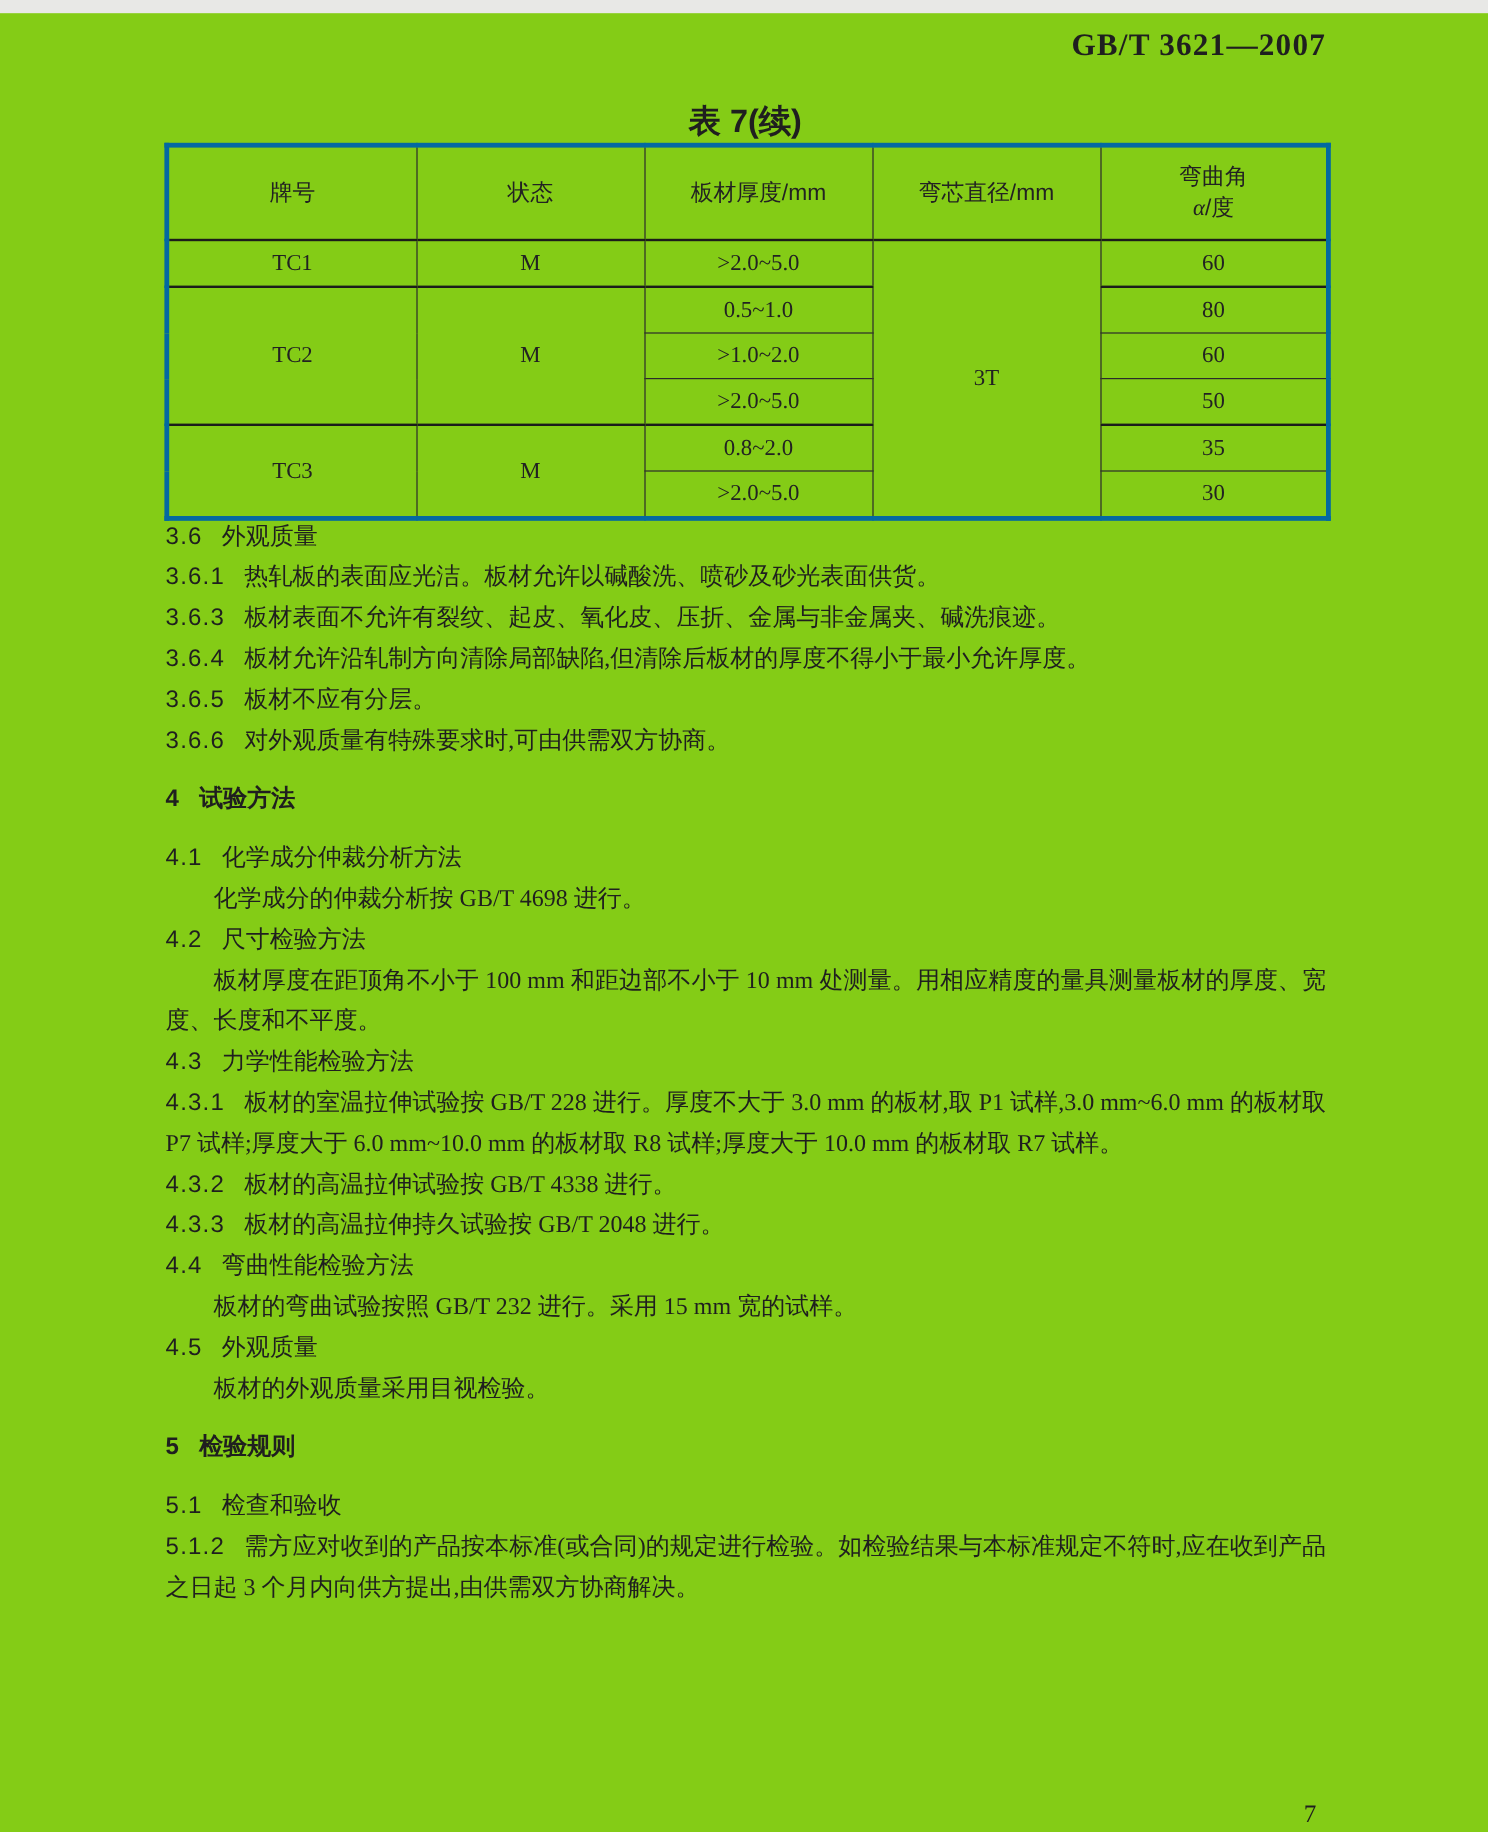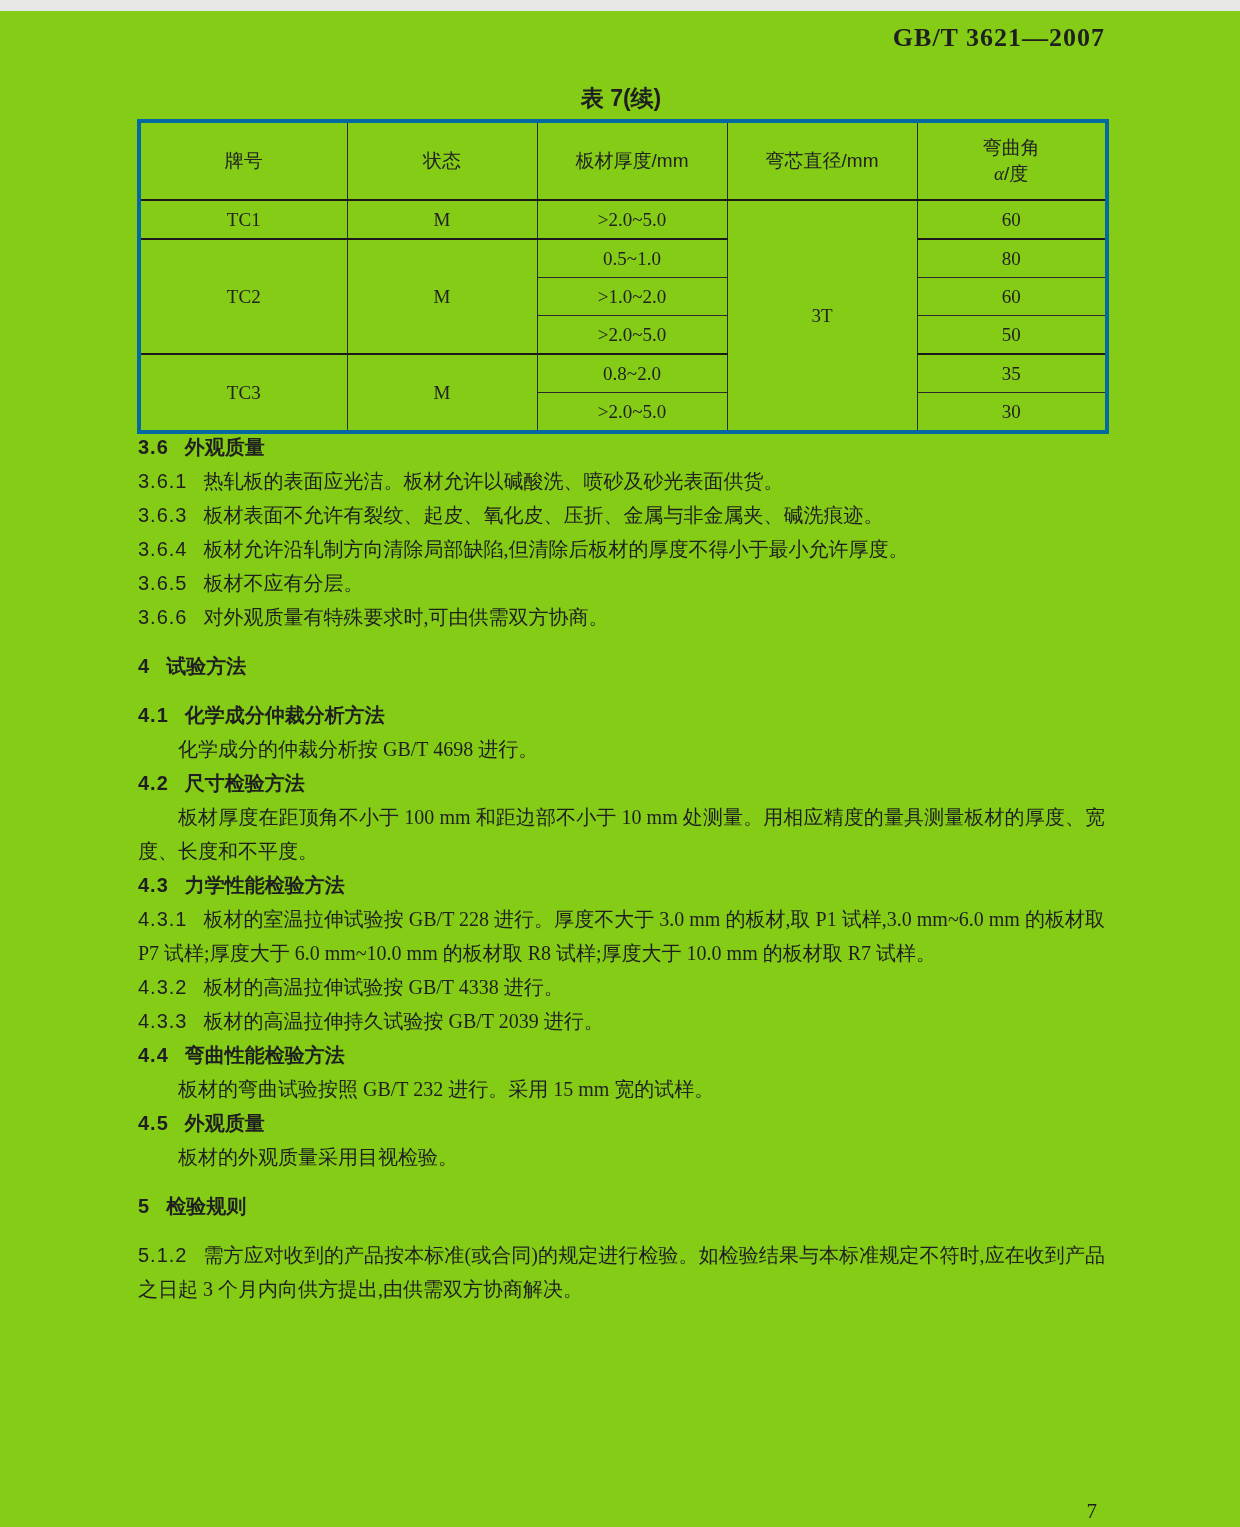--- a/index.html
+++ b/index.html
@@ -21,21 +21,21 @@
     top: 12px; right: 135px;
     font-size: 26px;
     font-weight: bold;
     letter-spacing: 1px;
     font-family: "Liberation Serif", serif;
   }
   .table-title {
     position: absolute;
     left: 137px; top: 72px; width: 968px;
     text-align: center;
-    font-size: 23px;
+    font-size: 27px;
     font-weight: 600;
     font-family: "Liberation Sans", sans-serif;
   }
   table.spec-table {
     position: absolute;
     left: 137px; top: 108px;
     width: 968px;
     border-collapse: collapse;
     table-layout: fixed;
     font-size: 19px;
@@ -61,21 +61,21 @@
   .alpha-italic { font-style: italic; font-family: "Liberation Serif", serif; }
   .body-text {
     position: absolute;
     left: 138px; top: 419px; width: 967px;
     font-size: 20px;
     line-height: 34px;
     text-align: justify;
   }
   .body-text p { margin: 0; }
   .body-text p.h {
-    font-weight: bold;
+    font-weight: normal;
     font-family: "Liberation Sans", sans-serif;
   }
   .body-text p.sec {
     font-weight: bold;
     font-family: "Liberation Sans", sans-serif;
     margin-top: 15px;
     margin-bottom: 15px;
   }
   .cnum {
     font-family: "Liberation Sans", sans-serif;
@@ -167,28 +167,29 @@
 
     <p class="h"><span class="cnum">4.1</span><span>化学成分仲裁分析方法</span></p>
     <p class="indent">化学成分的仲裁分析按 GB/T 4698 进行。</p>
 
     <p class="h"><span class="cnum">4.2</span><span>尺寸检验方法</span></p>
     <p class="indent">板材厚度在距顶角不小于 100 mm 和距边部不小于 10 mm 处测量。用相应精度的量具测量板材的厚度、宽度、长度和不平度。</p>
 
     <p class="h"><span class="cnum">4.3</span><span>力学性能检验方法</span></p>
     <p><span class="cnum">4.3.1</span><span>板材的室温拉伸试验按 GB/T 228 进行。厚度不大于 3.0 mm 的板材,取 P1 试样,3.0 mm~6.0 mm 的板材取 P7 试样;厚度大于 6.0 mm~10.0 mm 的板材取 R8 试样;厚度大于 10.0 mm 的板材取 R7 试样。</span></p>
     <p><span class="cnum">4.3.2</span><span>板材的高温拉伸试验按 GB/T 4338 进行。</span></p>
-    <p><span class="cnum">4.3.3</span><span>板材的高温拉伸持久试验按 GB/T 2039 进行。</span></p>
+    <p><span class="cnum">4.3.3</span><span>板材的高温拉伸持久试验按 GB/T 2048 进行。</span></p>
 
     <p class="h"><span class="cnum">4.4</span><span>弯曲性能检验方法</span></p>
     <p class="indent">板材的弯曲试验按照 GB/T 232 进行。采用 15 mm 宽的试样。</p>
 
     <p class="h"><span class="cnum">4.5</span><span>外观质量</span></p>
     <p class="indent">板材的外观质量采用目视检验。</p>
 
     <p class="sec"><span class="cnum">5</span><span>检验规则</span></p>
 
+    <p class="h"><span class="cnum">5.1</span><span>检查和验收</span></p>
     <p><span class="cnum">5.1.2</span><span>需方应对收到的产品按本标准(或合同)的规定进行检验。如检验结果与本标准规定不符时,应在收到产品之日起 3 个月内向供方提出,由供需双方协商解决。</span></p>
   </div>
 
   <div class="page-number">7</div>
 
 </div>
 
 </body></html>

